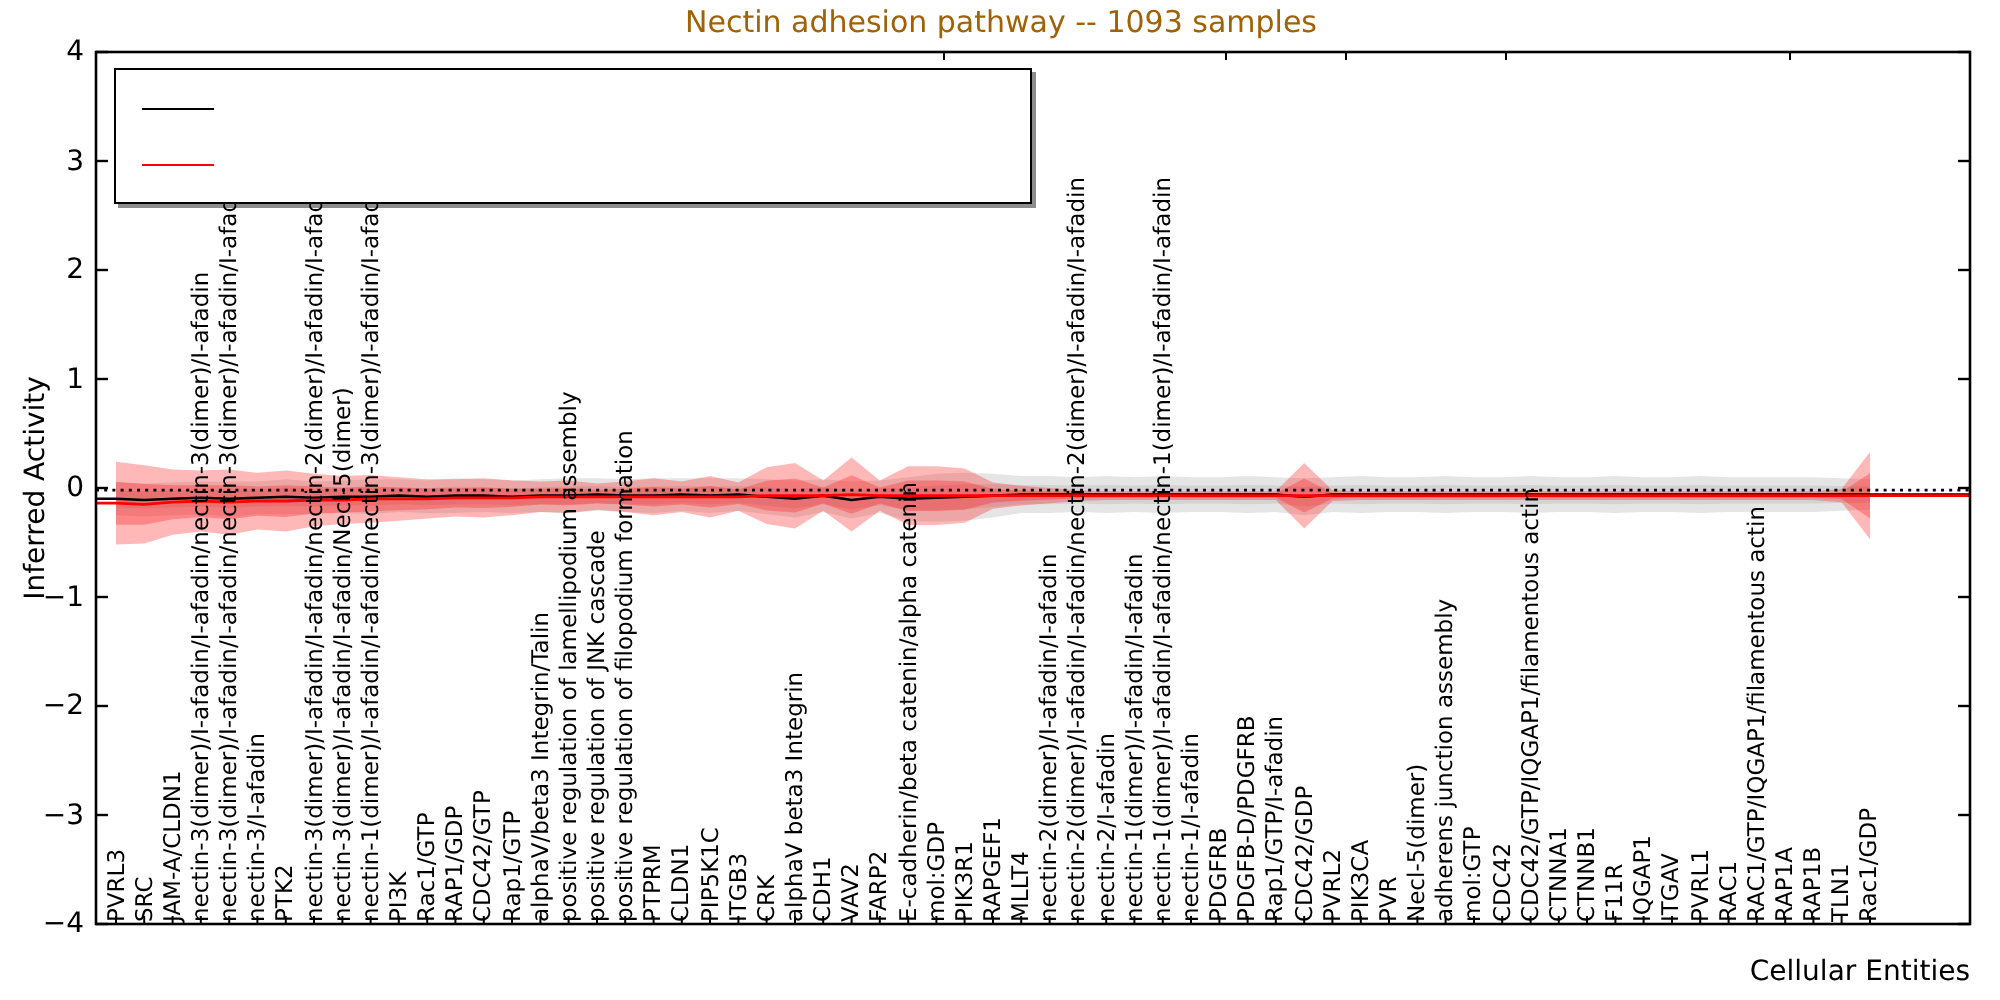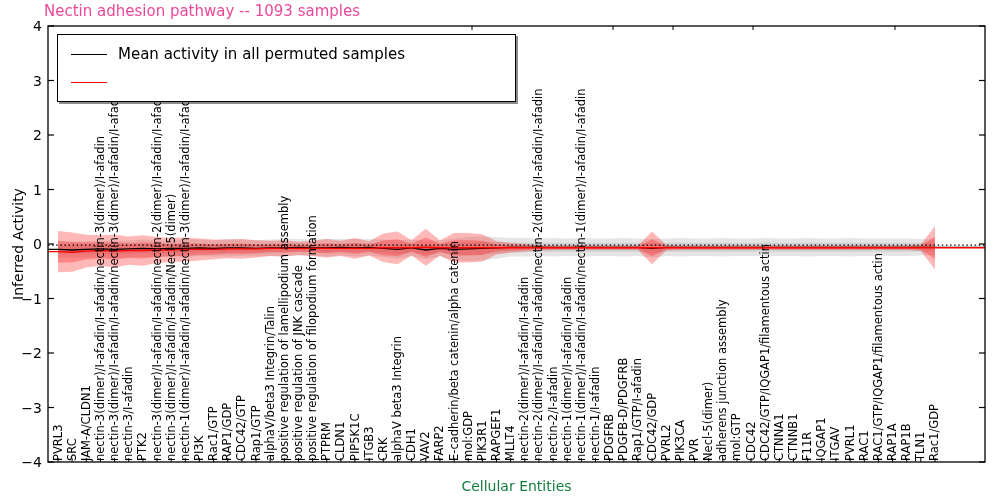--- a/index.html
+++ b/index.html
@@ -2,30 +2,30 @@
 <html><head>
 <meta charset="utf-8">
 <style>
   html,body{margin:0;padding:0;background:#fff;}
   #figure{
     position:relative;width:1000px;height:500px;background:#ffffff;
     font-family:"DejaVu Sans","Liberation Sans",sans-serif;overflow:hidden;
   }
   #plot-svg{position:absolute;left:0;top:0;}
   .title{
-    position:absolute;left:44px;width:937px;top:2px;text-align:left;
-    font-size:15px;color:#ec4899;
+    position:absolute;left:32px;width:937px;top:2px;text-align:center;
+    font-size:15px;color:#a16207;
   }
   .ylabel{
     position:absolute;left:-62px;top:236px;width:160px;text-align:center;
     font-size:14px;color:#000;transform:rotate(-90deg);
   }
   .xlabel{
-    position:absolute;left:48px;width:937px;top:478px;text-align:center;
-    font-size:14px;color:#15803d;
+    position:absolute;left:48px;width:937px;top:478px;text-align:right;
+    font-size:14px;color:#000000;
   }
   .ytick-label{
     position:absolute;width:34px;text-align:right;font-size:14px;color:#000;line-height:16px;
   }
   .xtick-label{
     position:absolute;white-space:nowrap;font-size:11.5px;line-height:12px;color:#000;
     transform:rotate(-90deg);transform-origin:0 100%;
   }
   .legend{
     position:absolute;left:57px;top:34px;width:457px;height:66px;background:#ffffff;
@@ -218,20 +218,19 @@
       <div class="xtick-label" style="left: 883.91px; bottom: 39px;">RAC1/GTP/IQGAP1/filamentous actin</div>
       <div class="xtick-label" style="left: 898.055px; bottom: 39px;">RAP1A</div>
       <div class="xtick-label" style="left: 912.2px; bottom: 39px;">RAP1B</div>
       <div class="xtick-label" style="left: 926.345px; bottom: 39px;">TLN1</div>
       <div class="xtick-label" style="left: 940.49px; bottom: 39px;">Rac1/GDP</div>
     </div>
 
   <div class="legend">
     <div class="legend-row r0">
       <div class="legend-line" id="legend-line-0" style="border-top-color: rgb(0, 0, 0);"></div>
-      <div class="legend-text">Mean activity in all permuted samples</div>
     </div>
     <div class="legend-row r1">
       <div class="legend-line" id="legend-line-1" style="border-top-color: rgb(255, 0, 0);"></div>
     </div>
   </div>
 
 </div>
 
 </body></html>

